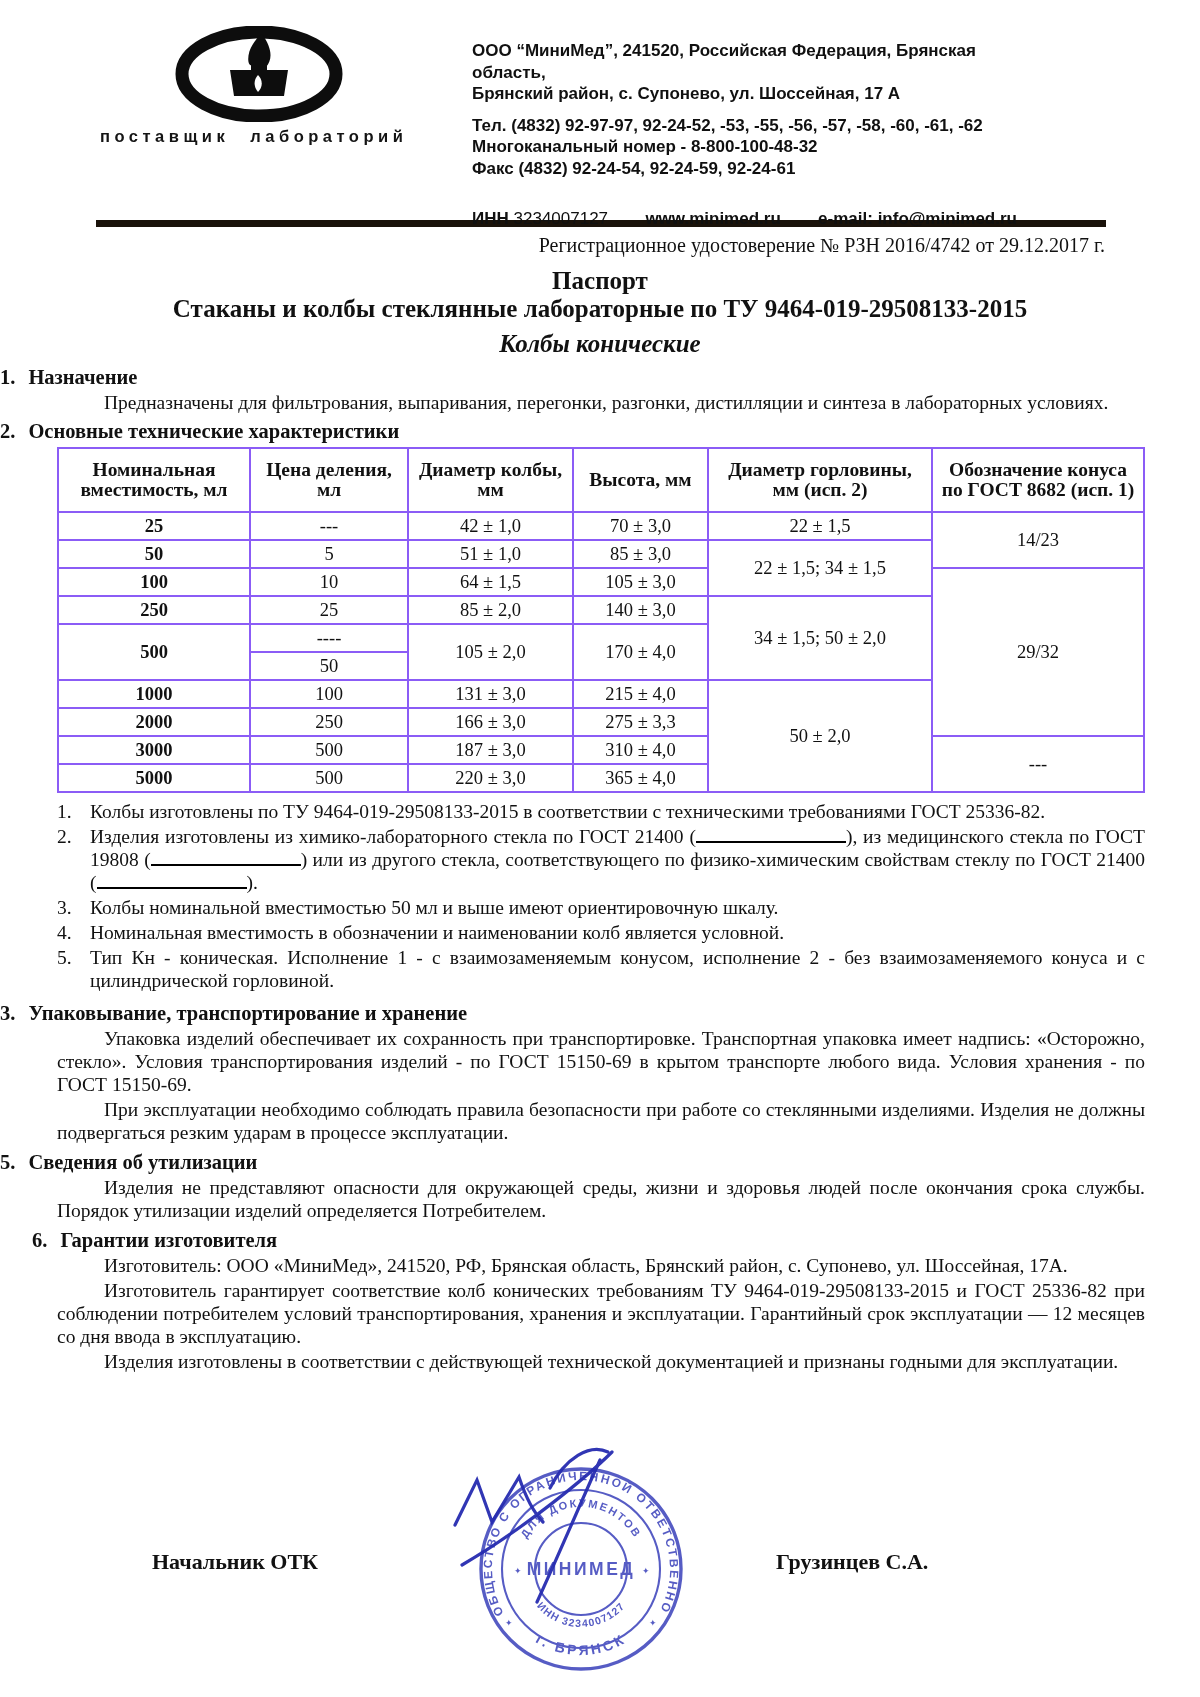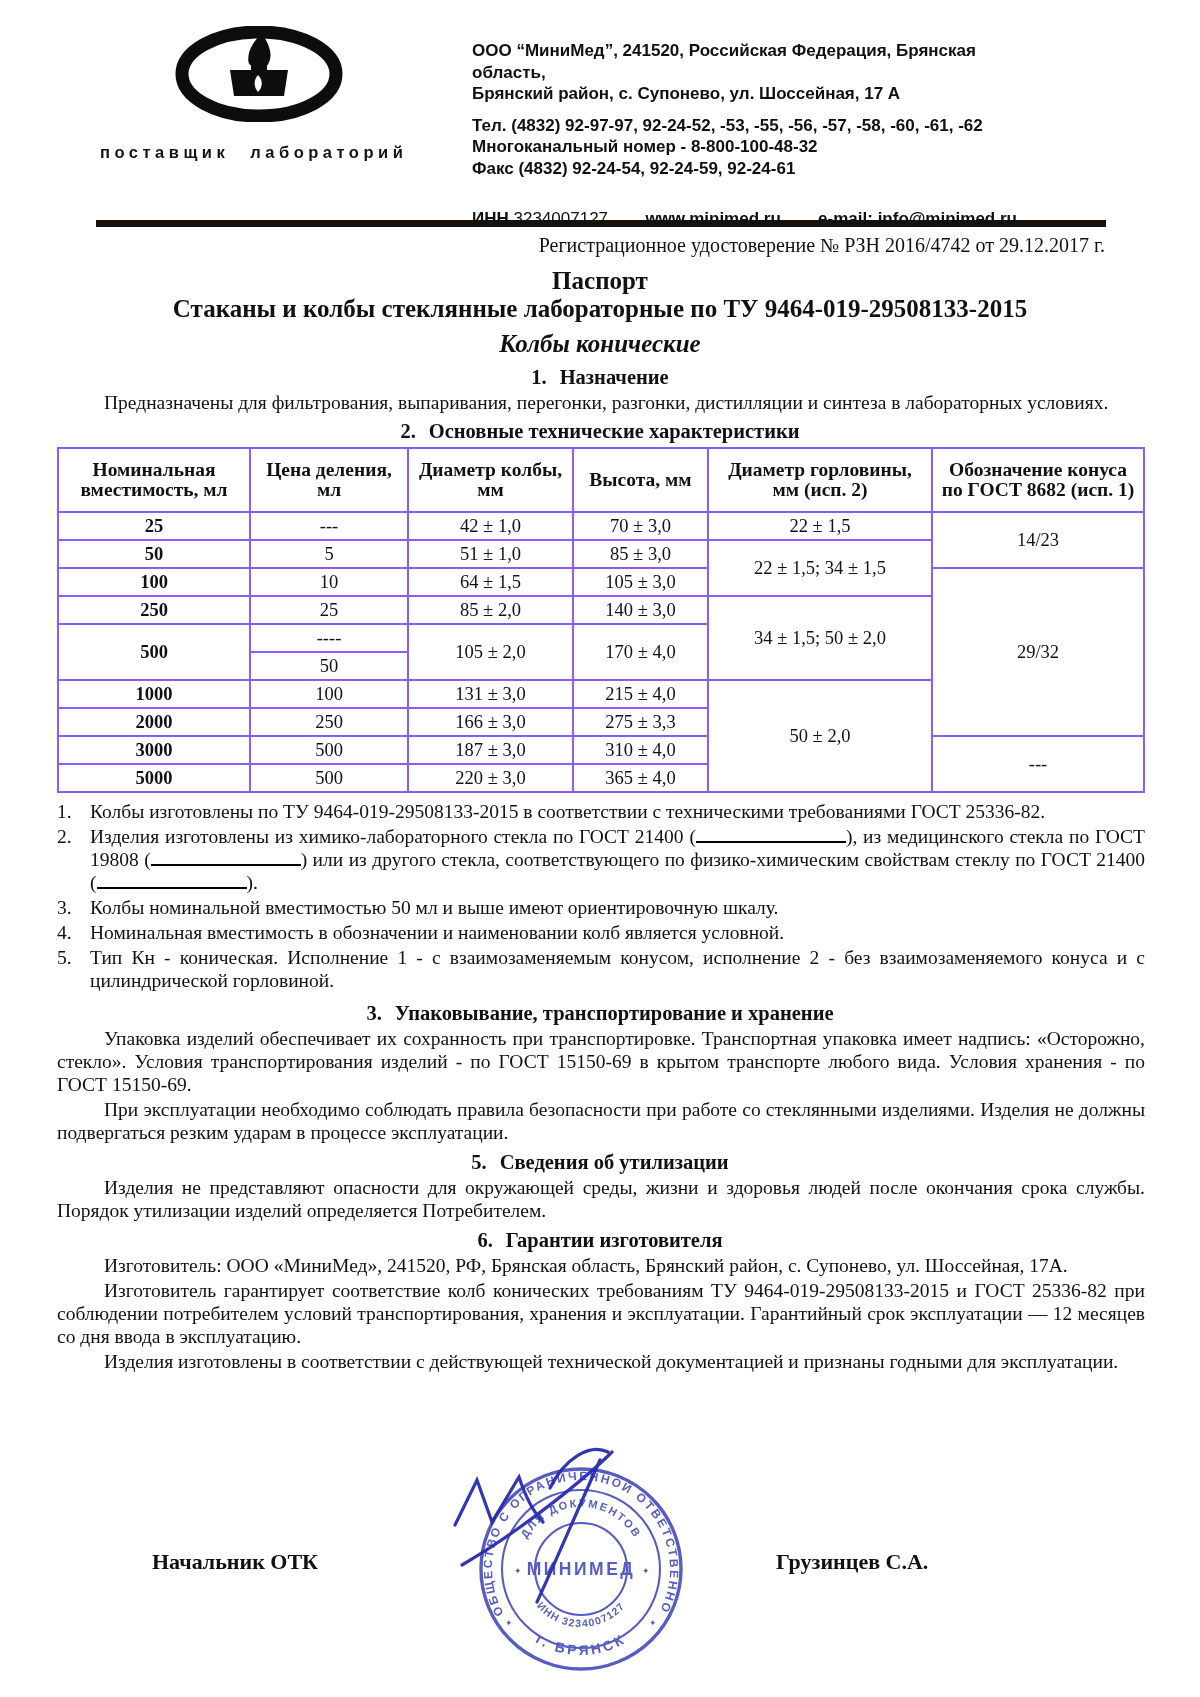--- a/index.html
+++ b/index.html
@@ -9,40 +9,40 @@
   
   .letterhead{position:relative;height:220px;}
   .logo{position:absolute;left:100px;top:0;width:360px;}
   .logo-oval{display:block;margin:26px 0 0 74px;}
   .logo-brand-row{line-height:1;margin-top:2px;white-space:nowrap;}
   .logo-brand{font-family:"Liberation Sans",sans-serif;font-weight:700;font-size:55px;
               color:#fff;-webkit-text-stroke:4px #0d0d0d;letter-spacing:2px;}
   .logo-reg{font-family:"Liberation Sans",sans-serif;font-weight:700;font-size:19px;
             -webkit-text-stroke:0;color:#0d0d0d;vertical-align:30px;margin-left:3px;}
   .logo-tagline{font-family:"Liberation Sans",sans-serif;font-weight:700;font-size:16.5px;
-                letter-spacing:4.5px;word-spacing:12px;margin-top:21px;color:#141414;}
+                letter-spacing:4.5px;word-spacing:12px;margin-top:5px;color:#141414;}
   .contact{position:absolute;left:472px;top:40px;width:545px;
            font-family:"Liberation Sans",sans-serif;font-weight:700;font-size:17px;
            line-height:21.5px;color:#101010;}
   .c-gap{height:10px;}
   .c-bottom{display:flex;justify-content:space-between;margin-top:29px;}
   .inn-num{font-weight:400;text-align:right;}
 
   .rule{height:7px;background:#1a120a;margin:0 94px 0 96px;}
   .reg-line{margin-top:6px;padding-right:95px;text-align:right;font-size:20px;line-height:24px;}
 
   
   .t1{text-align:center;font-weight:700;font-size:25px;line-height:28px;margin-top:10px;}
   .t2{text-align:center;font-weight:700;font-size:25px;line-height:27px;}
   .t3{text-align:center;font-weight:700;font-style:italic;font-size:25px;line-height:27px;margin-top:8px;}
 
-  .sec-h{text-align:center;font-weight:700;font-size:20.5px;line-height:23px;margin-top:9px;}
+  .sec-h{font-weight:700;font-size:20.5px;line-height:23px;margin-top:9px;}
   .sec-h .num{margin-right:13px;}
   #h2{margin-top:6px;} #h3{margin-top:10px;} #h4{margin-top:10px;}
-  #h5{margin-top:7px;} #h6{margin-top:7px;} #h7{margin-top:8px;}
+  #h5{margin-top:7px;} #h6{margin-top:7px;padding-left:32px;} #h7{margin-top:8px;}
 
   .body-p{margin:2px 55px 0 57px;text-align:justify;font-size:19.5px;line-height:23px;}
   .ind{text-indent:47px;}
 
   
   table.spec{border-collapse:collapse;margin:4px 0 0 57px;width:1086px;table-layout:fixed;}
   .spec th,.spec td{border:2px solid #8b5cf6;text-align:center;vertical-align:middle;}
   .spec th{font-size:19.5px;line-height:20.5px;font-weight:700;padding:3px 4px;height:56px;}
   .spec td{font-size:18.5px;height:26px;line-height:20px;padding:0 2px;}
   .spec td.cap{font-weight:700;}

